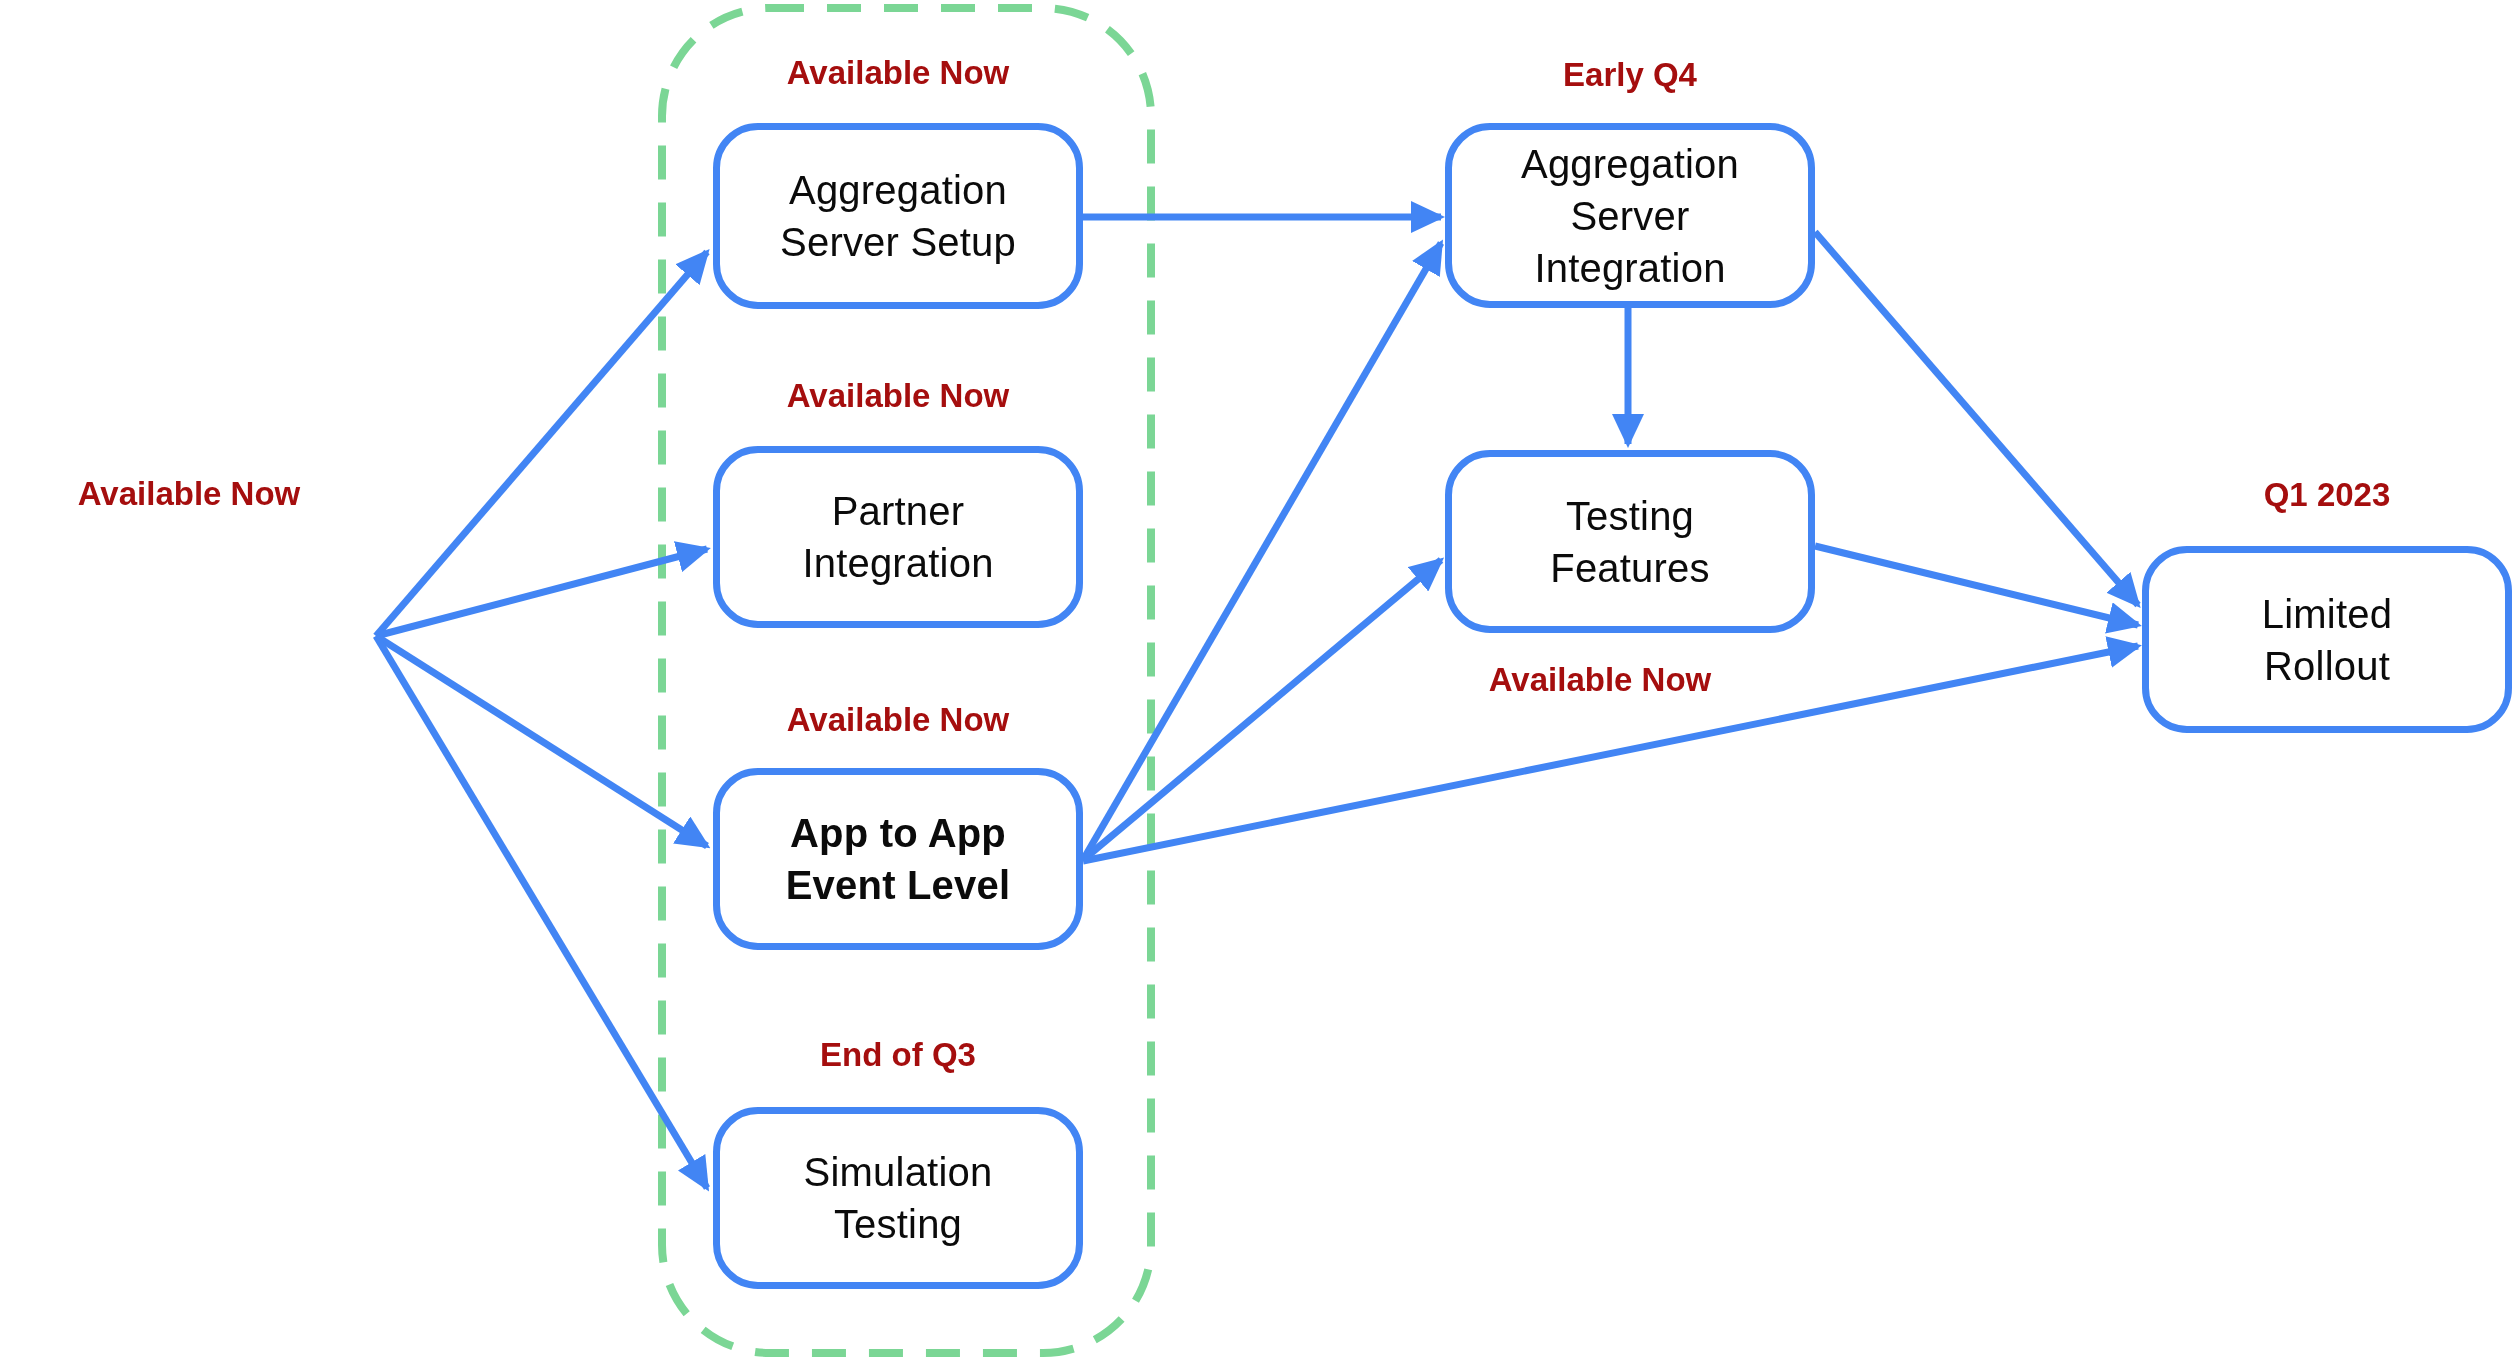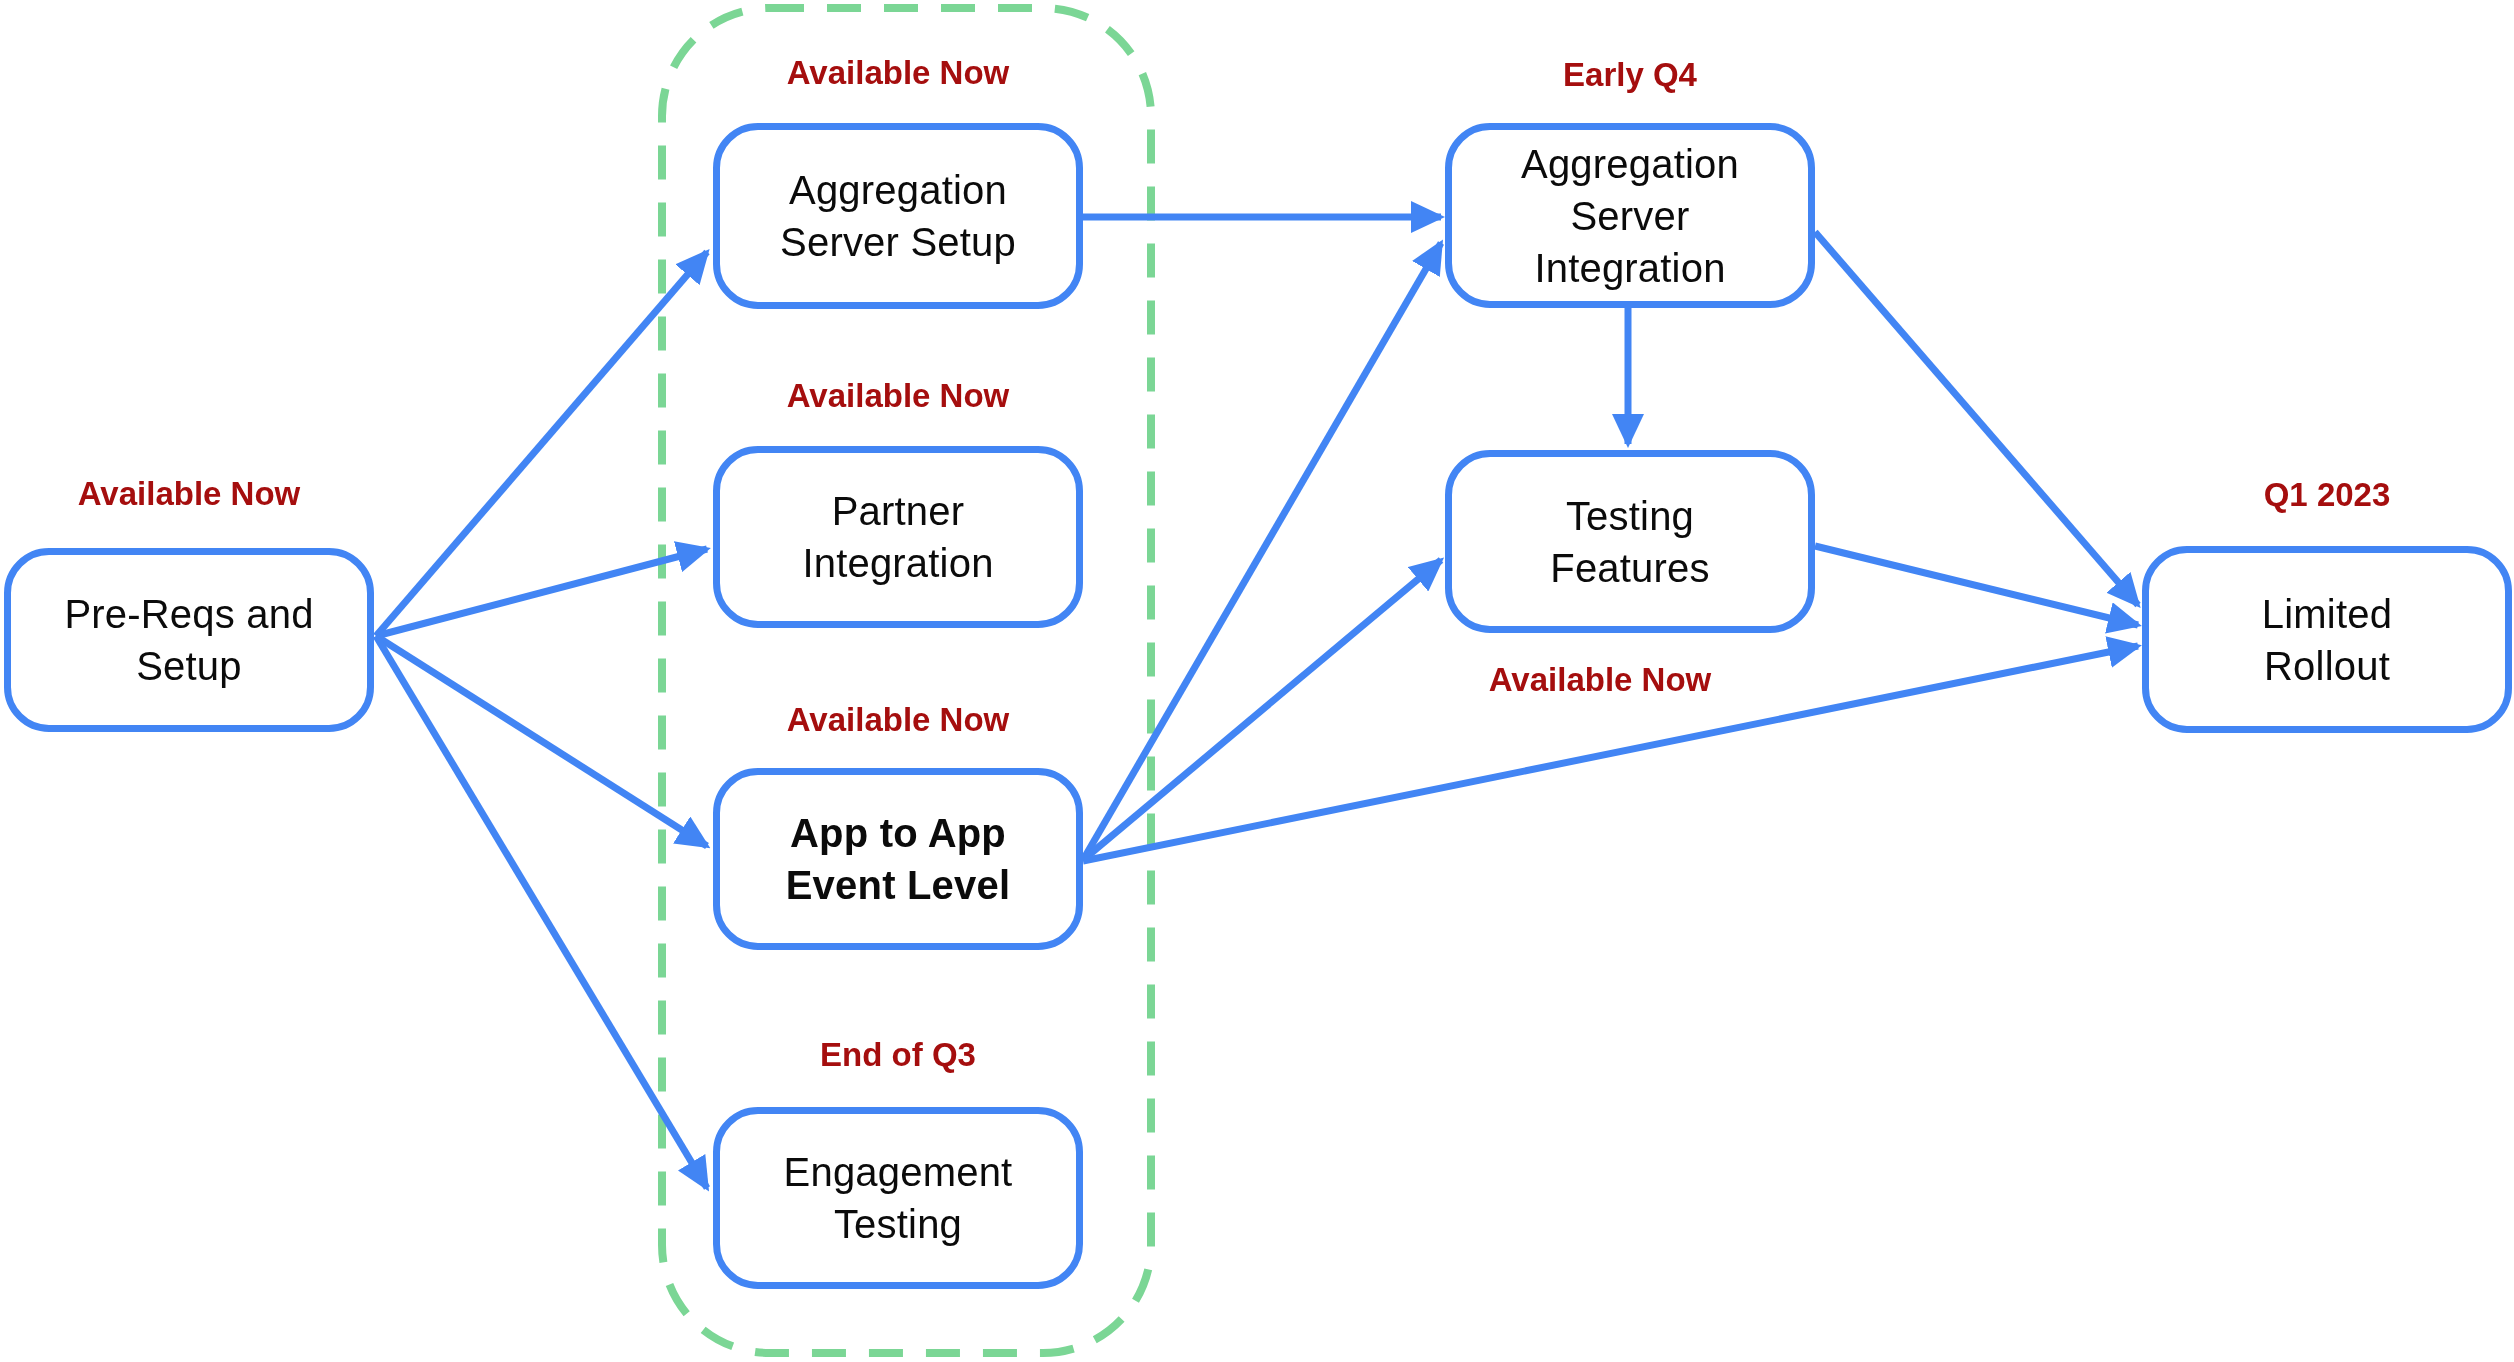--- a/index.html
+++ b/index.html
@@ -116,42 +116,38 @@
 
   <div class="milestone" id="ms-pre-reqs">Available Now</div>
   <div class="milestone" id="ms-agg-setup">Available Now</div>
   <div class="milestone" id="ms-partner">Available Now</div>
   <div class="milestone" id="ms-app-to-app">Available Now</div>
   <div class="milestone" id="ms-simulation">End of Q3</div>
   <div class="milestone" id="ms-agg-integration">Early Q4</div>
   <div class="milestone" id="ms-optional">Available Now</div>
   <div class="milestone" id="ms-limited">Q1 2023</div>
 
-  <div class="node" id="node-pre-reqs">
-    <span>Pre-Reqs and</span>
-    <span>Setup</span>
-  </div>
 
   <div class="node" id="node-agg-setup">
     <span>Aggregation</span>
     <span>Server Setup</span>
   </div>
 
   <div class="node" id="node-partner">
     <span>Partner</span>
     <span>Integration</span>
   </div>
 
   <div class="node" id="node-app-to-app">
     <span>App to App</span>
     <span>Event Level</span>
   </div>
 
   <div class="node" id="node-simulation">
-    <span>Engagement</span>
+    <span>Simulation</span>
     <span>Testing</span>
   </div>
 
   <div class="node" id="node-agg-integration">
     <span>Aggregation</span>
     <span>Server</span>
     <span>Integration</span>
   </div>
 
   <div class="node" id="node-optional">

